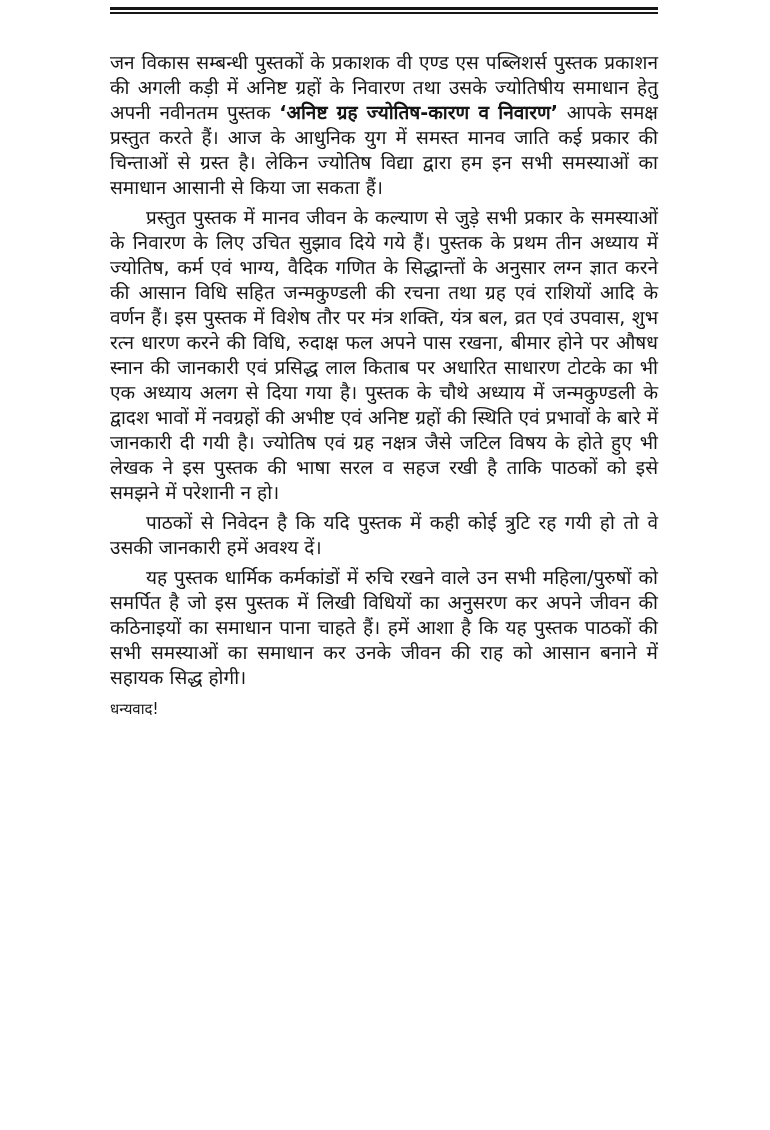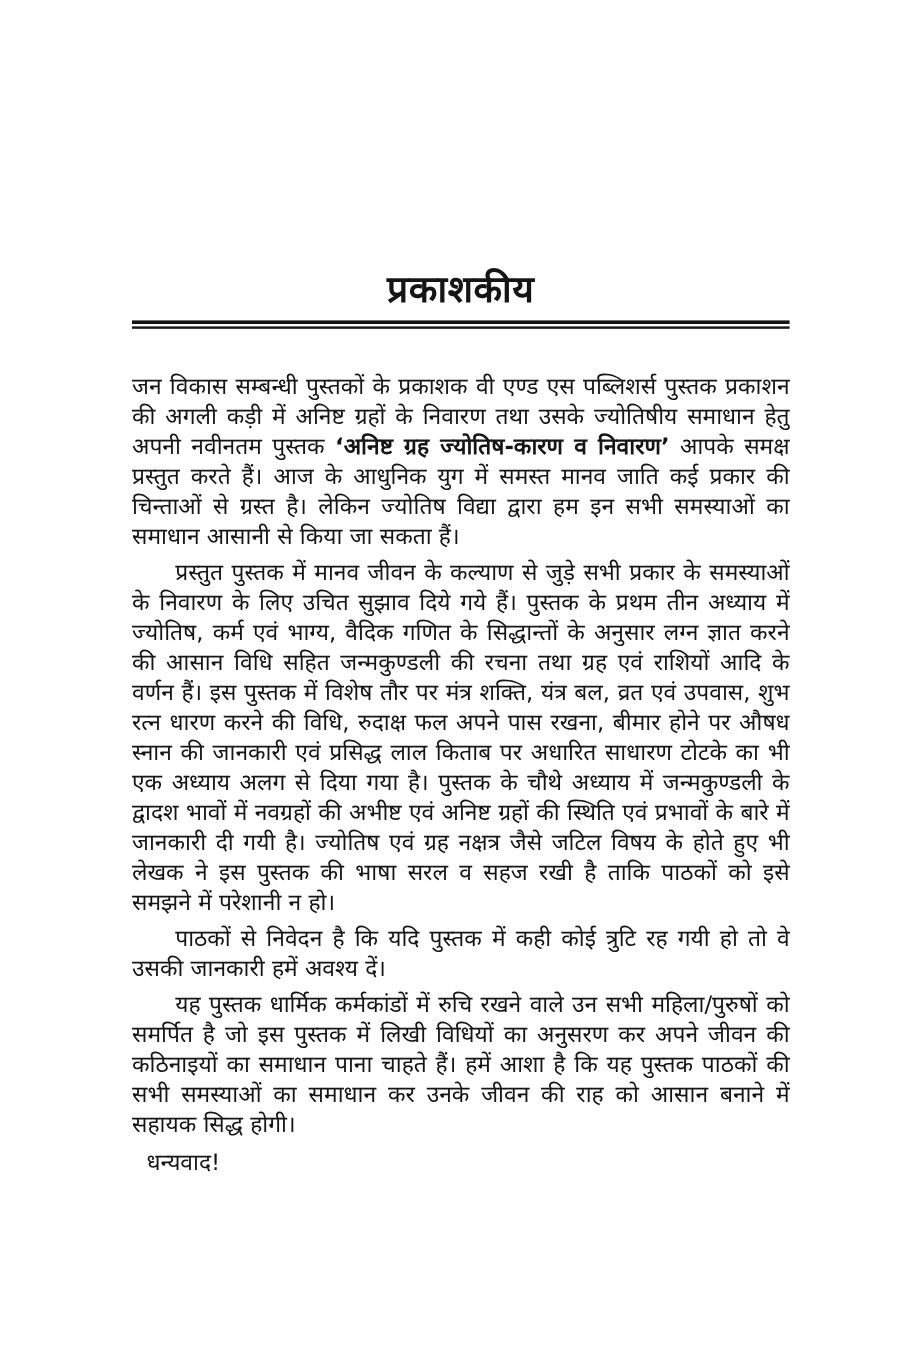--- a/index.html
+++ b/index.html
@@ -50,34 +50,33 @@
   .para + .para {
     margin-top: 5px;
   }
   .para.indent {
     text-indent: 36px;
   }
   .book-title-bold {
     font-weight: 700;
   }
   .closing {
-    margin: 12px;
+    margin: 0;
     margin-top: 7px;
-    font-size: 19px;
+    font-size: 15px;
     line-height: 25px;
     text-align: left;
   }
 </style>
 </head>
 <body>
 
 <div class="page">
   <div class="content">
 
-    <h1 class="page-title">प्रकाशकीय</h1>
 
     <div class="double-rule"></div>
 
     <div class="body-text">
 
       <p class="para"><span>जन विकास सम्बन्धी पुस्तकों के प्रकाशक वी एण्ड एस पब्लिशर्स पुस्तक प्रकाशन की अगली कड़ी में अनिष्ट ग्रहों के निवारण तथा उसके ज्योतिषीय समाधान हेतु अपनी नवीनतम पुस्तक </span><span class="book-title-bold">‘अनिष्ट ग्रह ज्योतिष-कारण व निवारण’</span><span> आपके समक्ष प्रस्तुत करते हैं। आज के आधुनिक युग में समस्त मानव जाति कई प्रकार की चिन्ताओं से ग्रस्त है। लेकिन ज्योतिष विद्या द्वारा हम इन सभी समस्याओं का समाधान आसानी से किया जा सकता हैं।</span></p>
 
       <p class="para indent">प्रस्तुत पुस्तक में मानव जीवन के कल्याण से जुड़े सभी प्रकार के समस्याओं के निवारण के लिए उचित सुझाव दिये गये हैं। पुस्तक के प्रथम तीन अध्याय में ज्योतिष, कर्म एवं भाग्य, वैदिक गणित के सिद्धान्तों के अनुसार लग्न ज्ञात करने की आसान विधि सहित जन्मकुण्डली की रचना तथा ग्रह एवं राशियों आदि के वर्णन हैं। इस पुस्तक में विशेष तौर पर मंत्र शक्ति, यंत्र बल, व्रत एवं उपवास, शुभ रत्न धारण करने की विधि, रुदाक्ष फल अपने पास रखना, बीमार होने पर औषध स्नान की जानकारी एवं प्रसिद्ध लाल किताब पर अधारित साधारण टोटके का भी एक अध्याय अलग से दिया गया है। पुस्तक के चौथे अध्याय में जन्मकुण्डली के द्वादश भावों में नवग्रहों की अभीष्ट एवं अनिष्ट ग्रहों की स्थिति एवं प्रभावों के बारे में जानकारी दी गयी है। ज्योतिष एवं ग्रह नक्षत्र जैसे जटिल विषय के होते हुए भी लेखक ने इस पुस्तक की भाषा सरल व सहज रखी है ताकि पाठकों को इसे समझने में परेशानी न हो।</p>
 
       <p class="para indent">पाठकों से निवेदन है कि यदि पुस्तक में कही कोई त्रुटि रह गयी हो तो वे उसकी जानकारी हमें अवश्य दें।</p>

